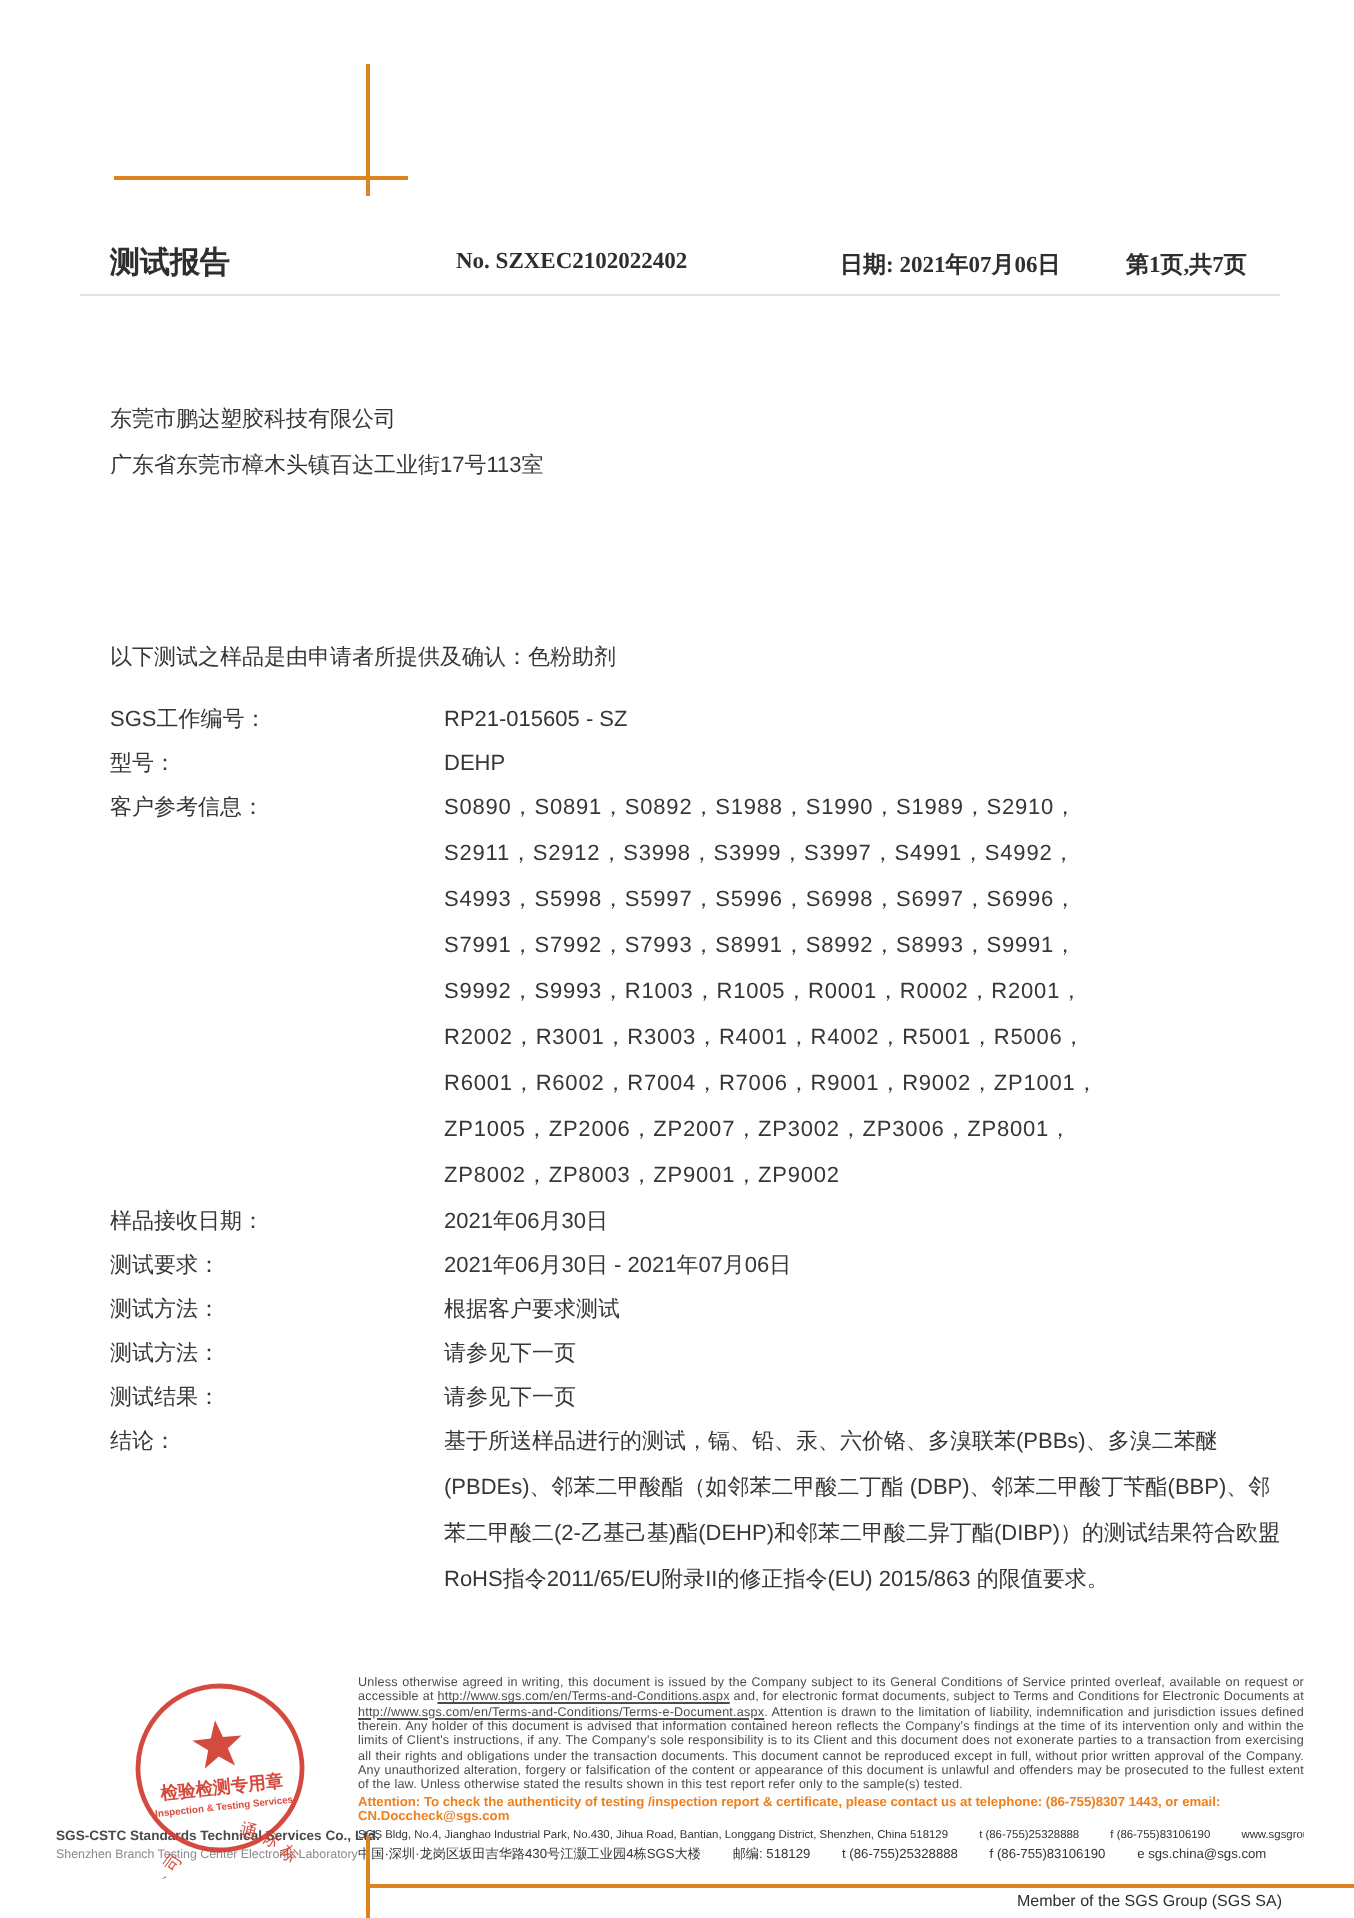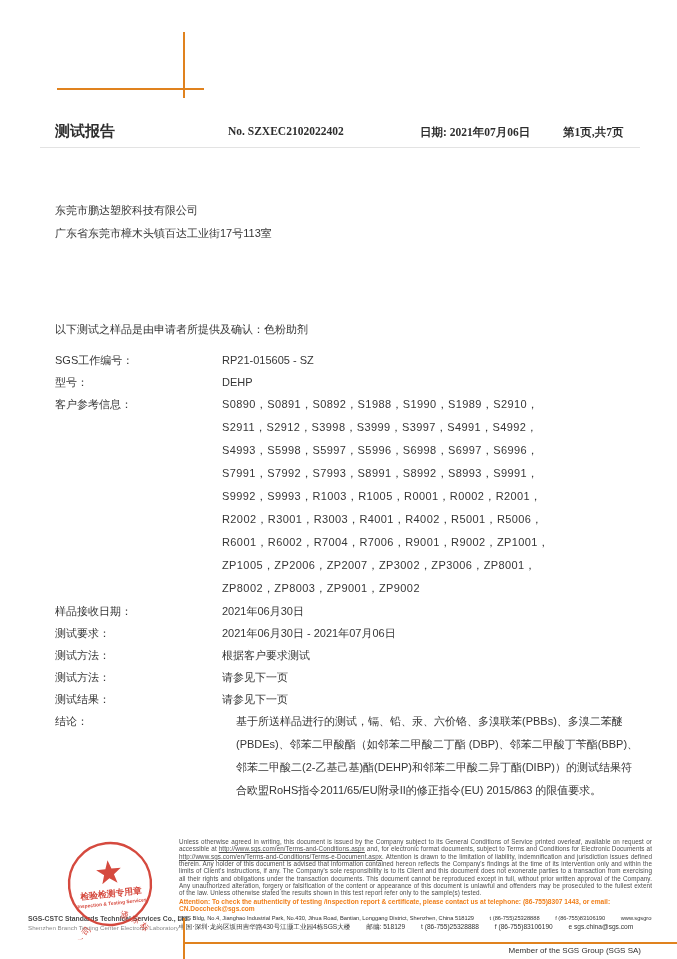--- a/index.html
+++ b/index.html
@@ -25,21 +25,21 @@
   .body-content{position:absolute;left:55px;top:155px;width:585px;font-size:11px;color:#363636;}
   .company{line-height:16px;margin-top:47px;}
   .address{line-height:16px;margin-top:7px;}
   .intro{margin-top:80px;line-height:16px;}
   .rows{margin-top:12px;}
   .row{display:flex;line-height:22px;}
   .row.tall{line-height:23px;}
   .row .lbl{width:167px;flex:0 0 167px;}
   .row .val{flex:1;}
   .codes{line-height:23px;letter-spacing:0.4px;}
-  .conclusion{text-align:left;margin-left:14px;}
+  .conclusion{text-align:left;}
 
   
   .footer-right{position:absolute;left:179px;top:838px;width:473px;}
   .disclaimer{
     font-size:6.3px;line-height:7.35px;color:#4c4c4c;text-align:justify;
     letter-spacing:0.1px;
   }
   .disclaimer .lnk{text-decoration:underline;}
   .attention{
     margin-top:1px;font-size:6.6px;line-height:7.4px;font-weight:700;color:#f07f1a;

